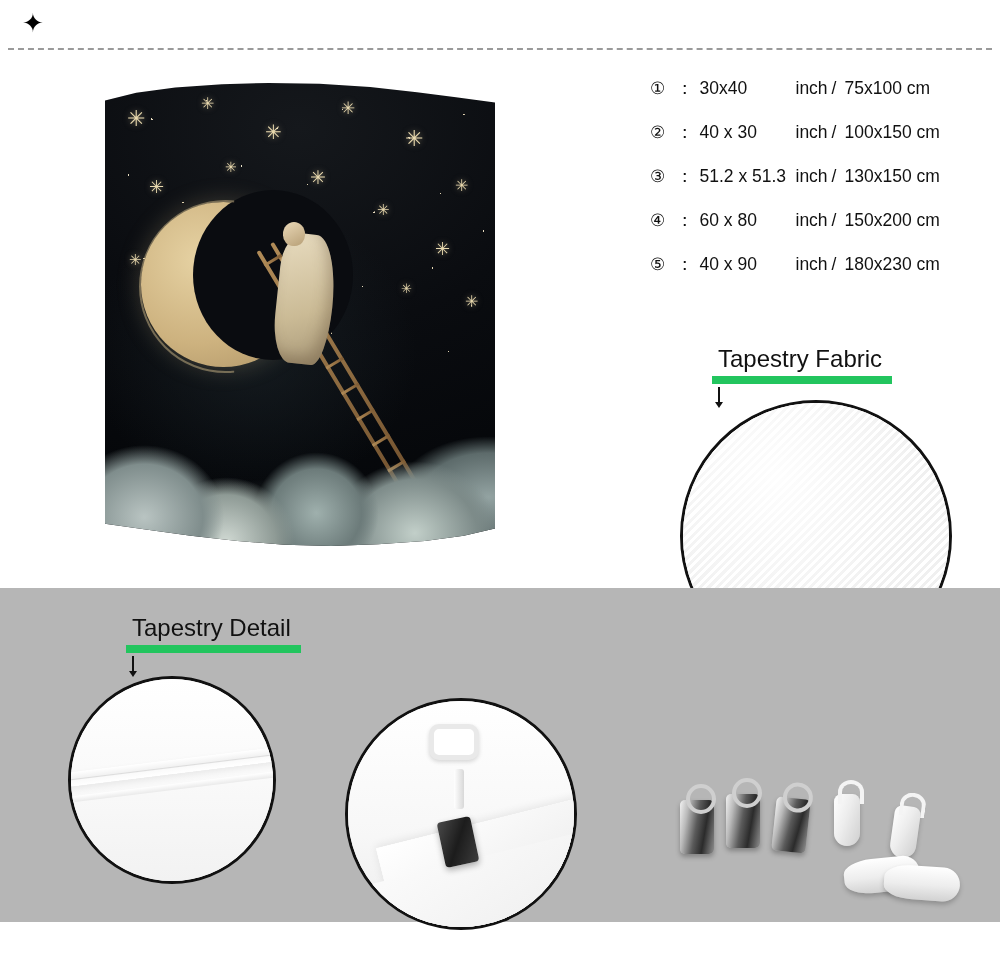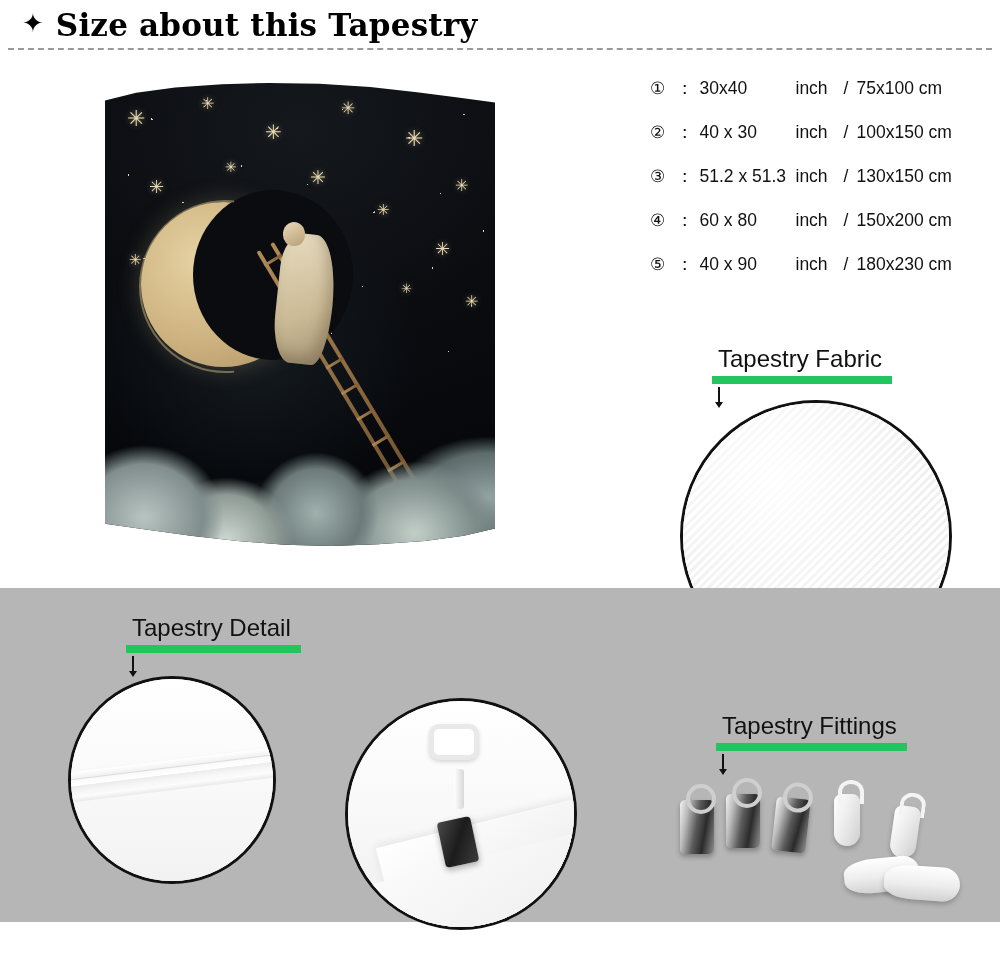--- a/index.html
+++ b/index.html
@@ -237,21 +237,21 @@
   .size-num {
     width: 26px;
     flex: 0 0 26px;
     font-size: 17px;
   }
   .size-colon { margin-right: 6px; }
   .size-in {
     display: inline-block;
     min-width: 96px;
   }
-  .size-unit { margin-right: 16px; }
+  .size-unit { margin-right: 4px; }
   .size-sep { margin: 0 8px 0 0; }
   .size-cm { }
 
   
   .heading {
     position: absolute;
     font-size: 24px;
     color: #111;
     white-space: nowrap;
     padding-bottom: 3px;
@@ -446,21 +446,20 @@
     box-shadow: 0 3px 5px rgba(0,0,0,0.22);
   }
 </style>
 </head>
 <body>
 
 <div class="page">
 
   <div class="header">
     <span class="star-bullet">✦</span>
-    <span class="header-title">Size about this Tapestry</span>
   </div>
   <div class="header-rule"></div>
 
   <div class="top-section">
 
     <div class="tapestry-wrap">
       <div class="tapestry">
         <div class="stars"></div>
         <div class="bigstar" style="left:22px;top:26px;font-size:22px;">✳</div>
         <div class="bigstar" style="left:96px;top:14px;font-size:16px;">✳</div>
@@ -567,24 +566,20 @@
 
   <div class="circle" style="left:345px; top:698px; width:232px; height:232px;">
     <div style="position:absolute;inset:0;background:linear-gradient(180deg,#ffffff 0%,#f7f7f7 60%,#ededed 100%);"></div>
     <div class="clip-fabric"></div>
     <div class="clip-fabric2"></div>
     <div class="clip-hook"></div>
     <div class="clip-stem"></div>
     <div class="clip-jaw"></div>
   </div>
 
-  <div class="heading" style="left:716px; top:712px;">
-    <span class="label">Tapestry Fittings</span>
-    <span class="tick"></span>
-  </div>
 
   <div class="fittings">
     <div class="metal-clip" style="left:12px; top:28px;"></div>
     <div class="metal-clip" style="left:58px; top:22px;"></div>
     <div class="metal-clip" style="left:106px; top:26px; transform:rotate(6deg);"></div>
     <div class="hook-white" style="left:166px; top:22px;"></div>
     <div class="hook-white" style="left:224px; top:34px; transform:rotate(8deg);"></div>
     <div class="hook-foot" style="left:176px; top:86px; transform:rotate(-6deg);"></div>
     <div class="hook-foot" style="left:216px; top:94px; transform:rotate(4deg);"></div>
   </div>

